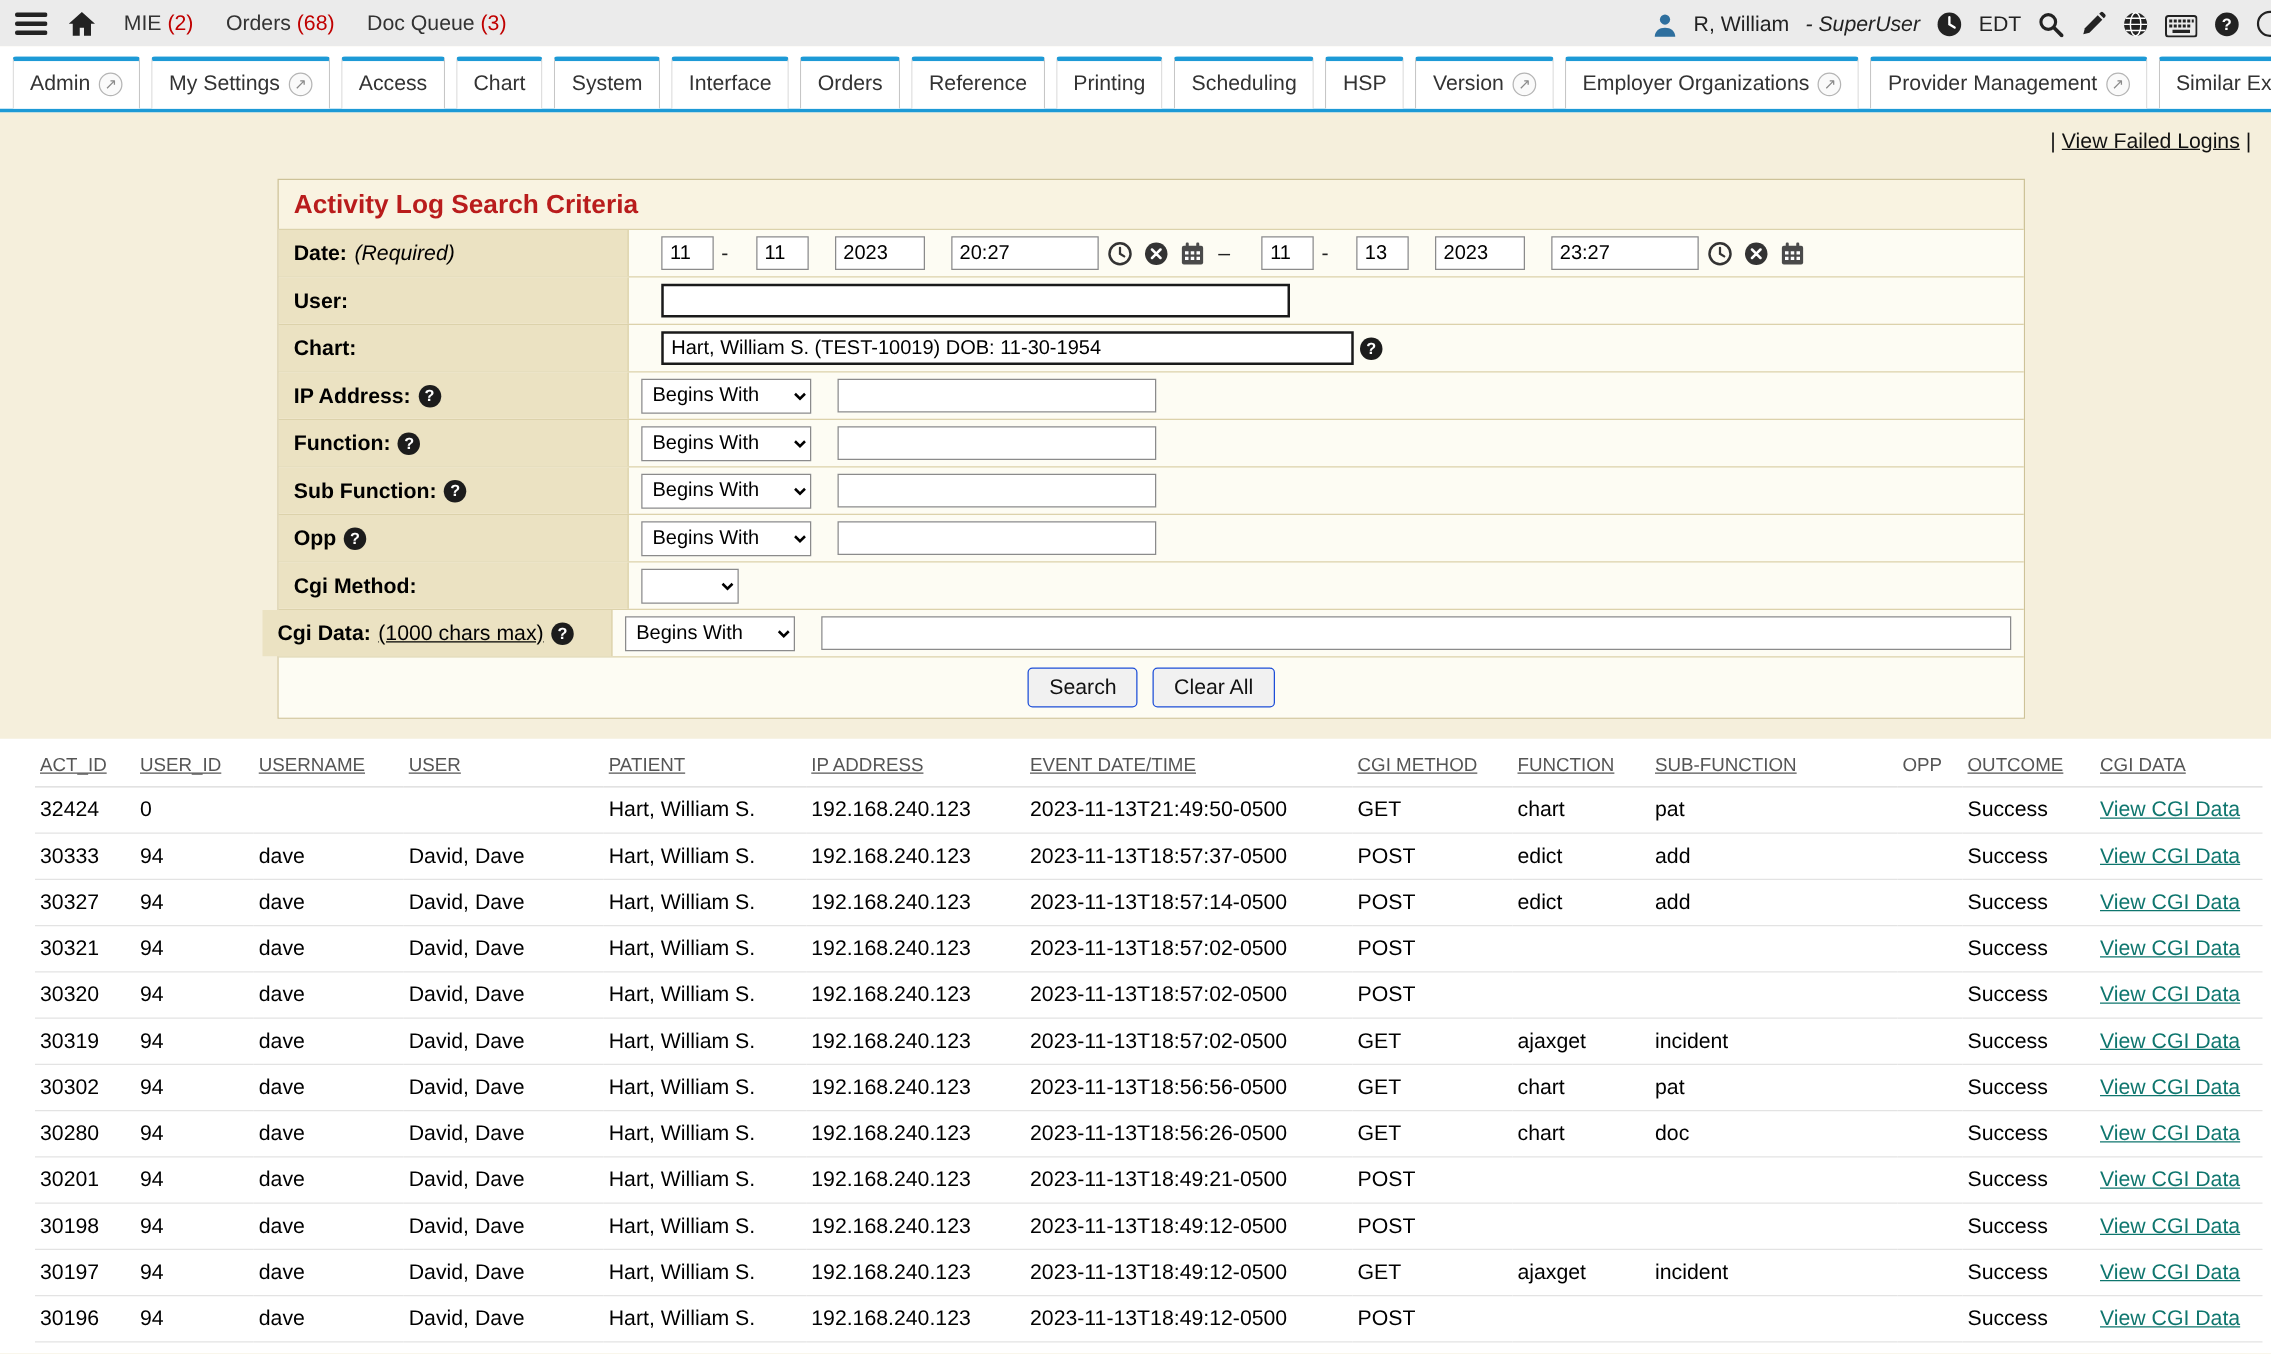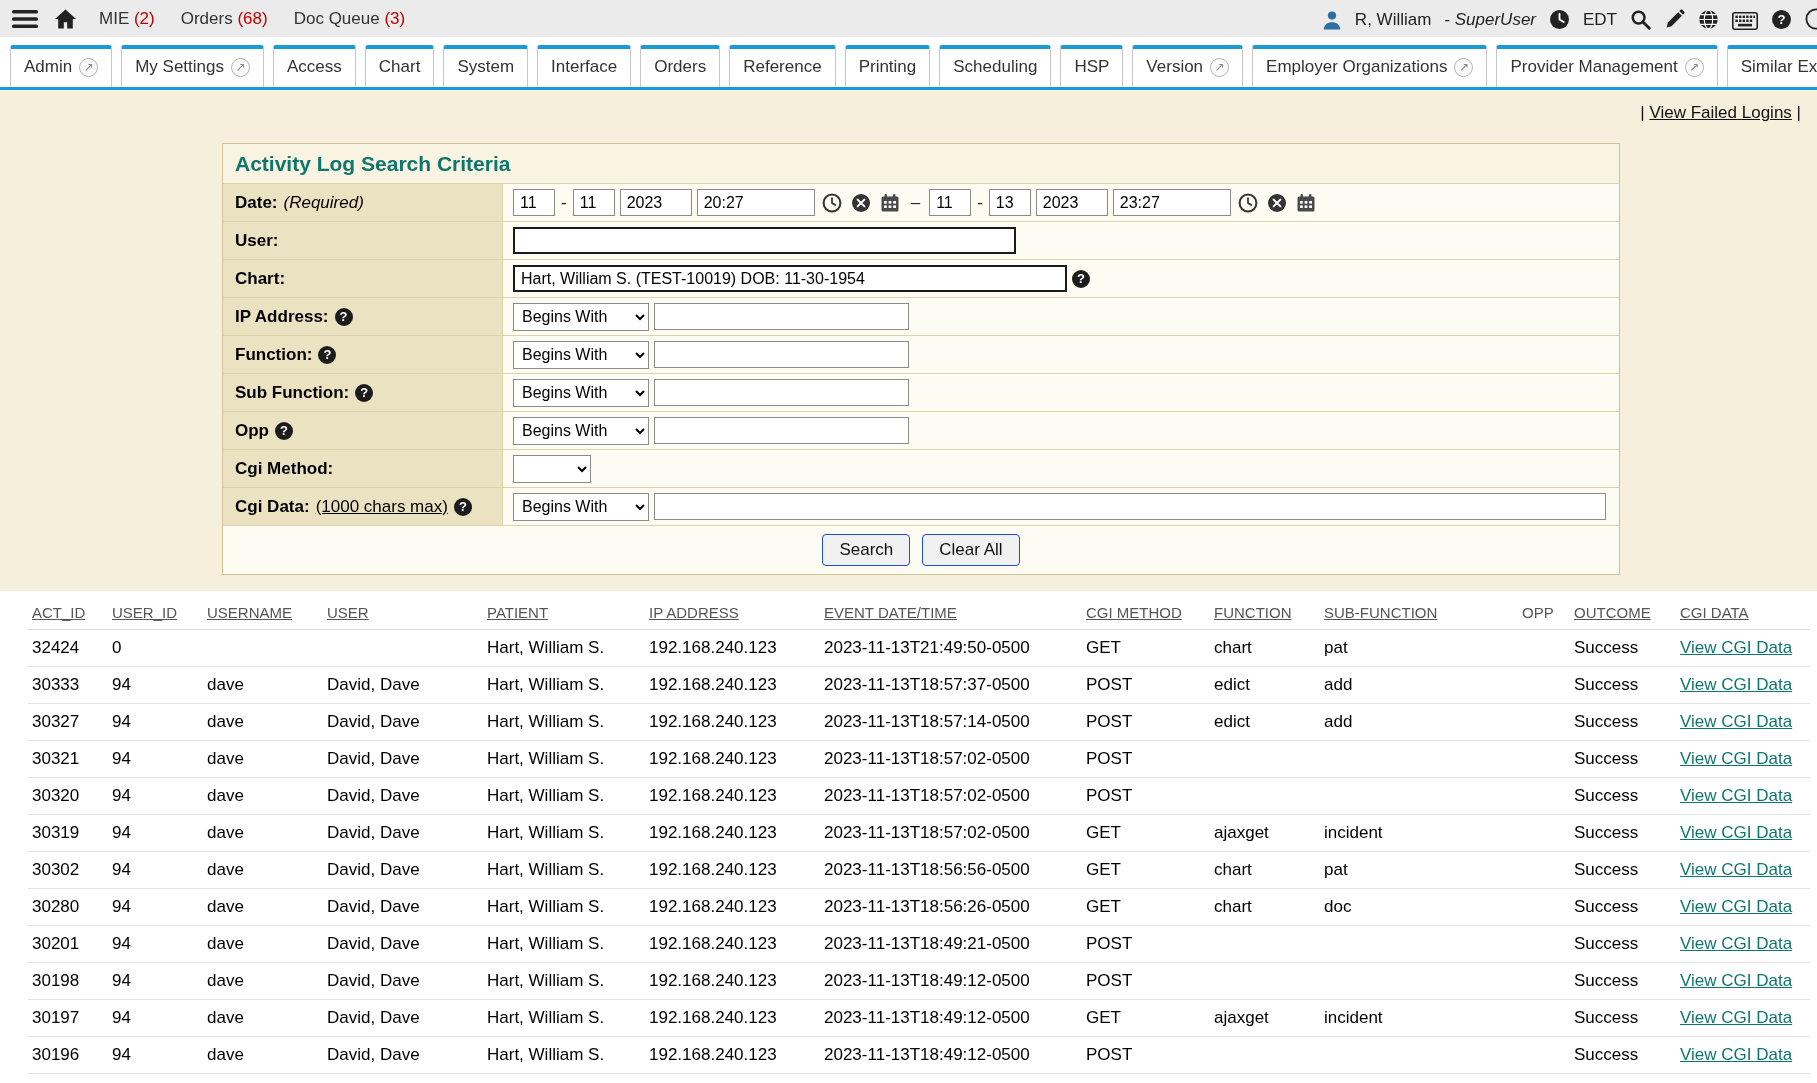--- a/index.html
+++ b/index.html
@@ -48,33 +48,33 @@
   
   .content { flex:1; display:flex; flex-direction:column; background:#f5efdc; overflow:hidden; }
   .failed-line { text-align:right; padding:13px 16px 0 0; font-size:17px; color:#111; }
   .failed-line a { color:#111; }
 
   
   .form-box {
     margin:20px 0 0 222px; width:1398px;
     border:1px solid #cdc298; background:#f9f3e1;
   }
-  .form-title { padding:8px 12px 7px; font-size:21px; font-weight:bold; color:#0f766e; }
+  .form-title { padding:8px 12px 7px; font-size:21px; font-weight:bold; color:#b91c1c; }
   .f-row { display:flex; border-top:1px solid #dcd2ab; background:#fdfcf3; min-height:38px;justify-content:flex-end; }
   .f-label {
     flex:0 0 280px; background:#ebe2c2; border-right:1px solid #dcd2ab;
     padding:8px 8px 8px 12px; font-size:17px; display:flex; align-items:center; gap:6px;
   }
   .f-label b { font-weight:bold; }
   .f-label i { font-weight:normal; }
   .f-note { font-weight:normal;text-decoration:underline; }
   .f-ctrl { flex:1; display:flex; align-items:center; gap:5px; padding:4px 10px; }
   input.inp {
     height:27px; border:1px solid #8b8b8b; background:#fff; font-size:16px;
-    padding:1px 6px; font-family:"Liberation Sans",sans-serif;
+    padding:1px 6px; font-family:"Liberation Sans",sans-serif;margin-left:16px;
   }
   input.inp.dark { border:2px solid #1a1a1a; }
   .w-mm { width:42px; } .w-yy { width:72px; } .w-tt { width:118px; }
   .w-user { width:503px; } .w-chart { width:554px; }
   .w-val { width:255px; } .w-big { width:952px; }
   select.sel {
     height:28px; font-size:16px; border:1px solid #8b8b8b; background:#fff;
     font-family:"Liberation Sans",sans-serif; padding:0 4px;
   }
   .w-op { width:136px; } .w-cgim { width:78px; }

